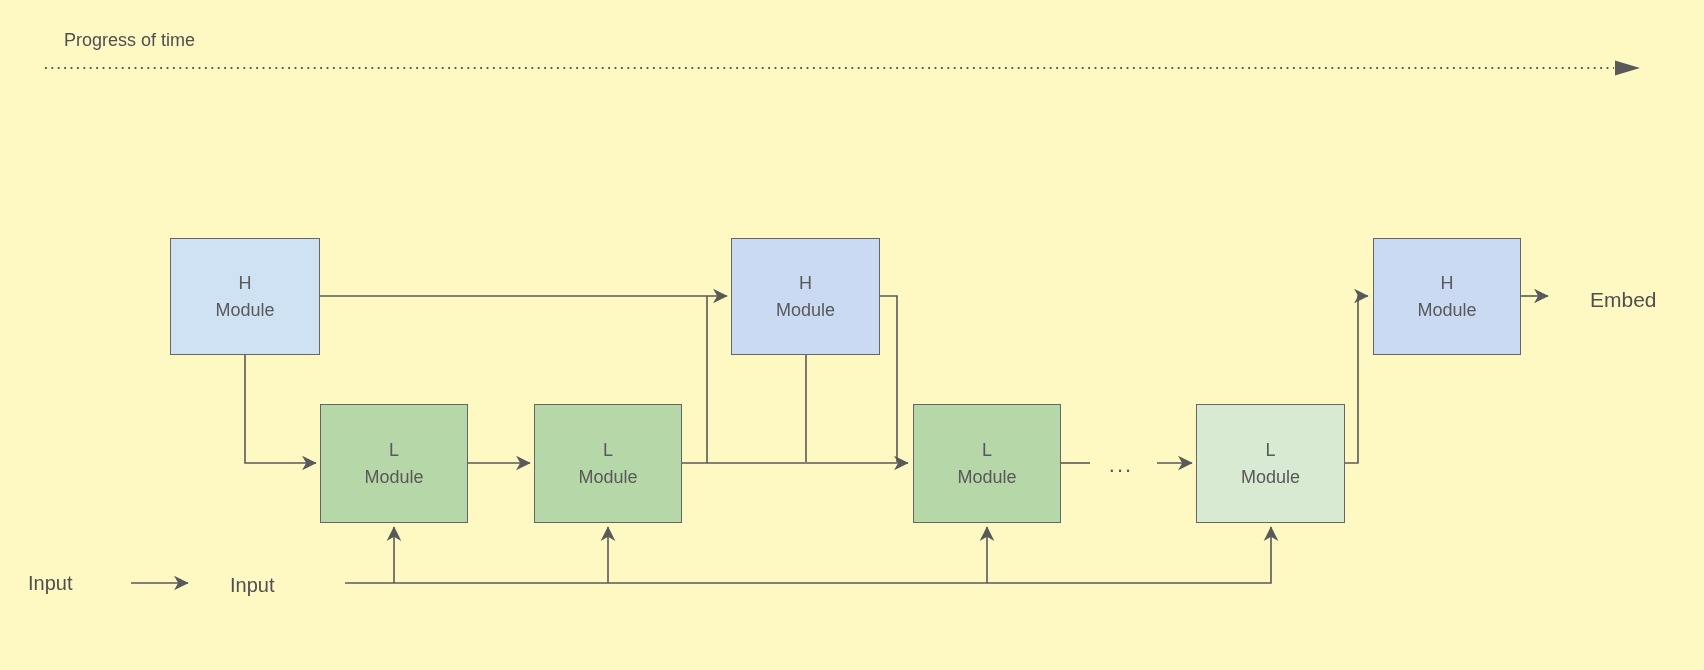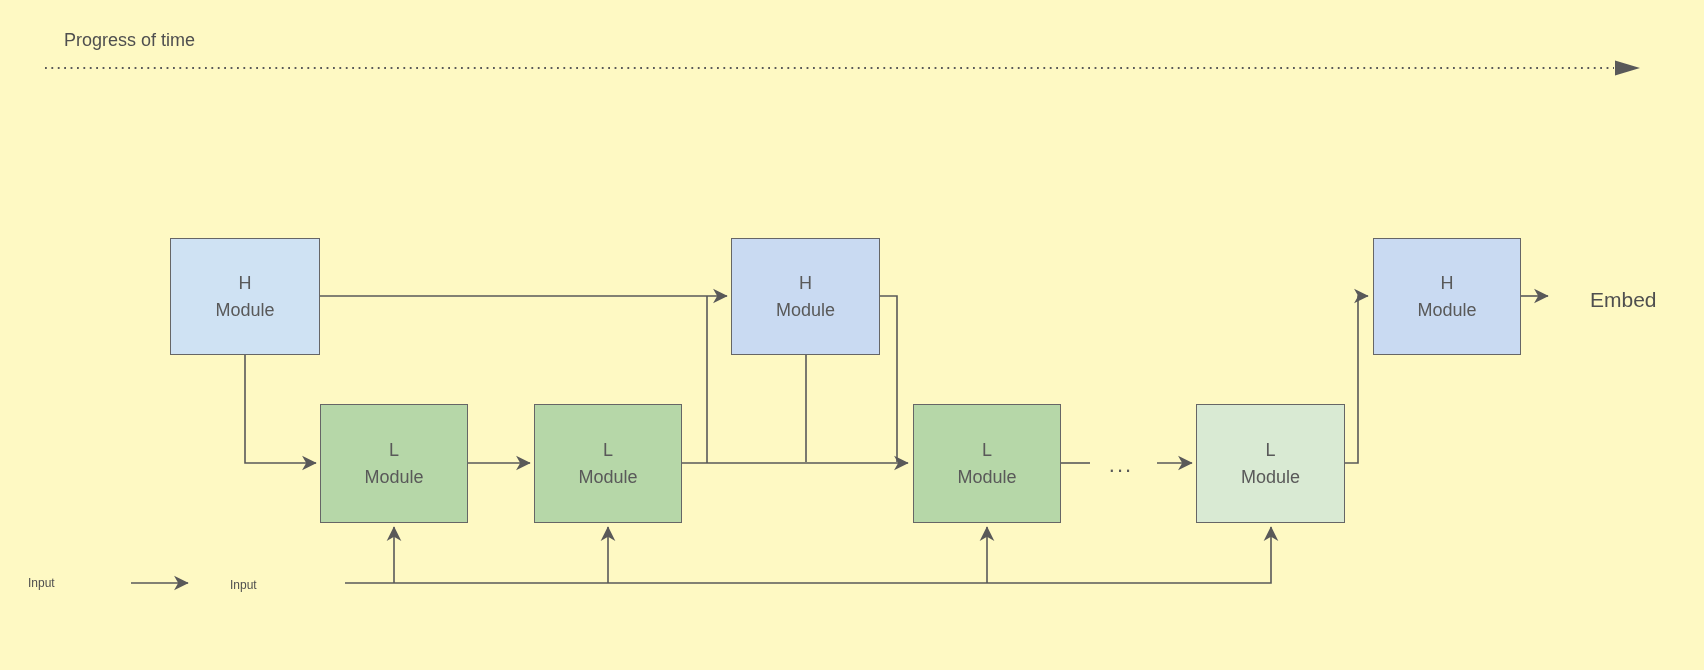--- a/index.html
+++ b/index.html
@@ -6,21 +6,21 @@
   #canvas {
     position:relative;
     width:1704px; height:670px;
     background:#fef9c3;
     font-family:Liberation Sans, sans-serif;
     overflow:hidden;
   }
   .floating-label {
     position:absolute;
     color:var(--text,#4f4f4f);
-    font-size:12px;
+    font-size:20px;
     line-height:26px;
     white-space:nowrap;
   }
   #progress-label { left:64px; top:29px; font-size:18px; line-height:22px; }
   #input-label  { left:28px;  top:570px; }
   #embed-label  { left:230px; top:572px; }
   #output-label { left:1590px; top:287px; font-size:21px; }
   #ellipsis-label {
     left:1098px; top:451px; width:46px;
     text-align:center; font-size:22px; letter-spacing:2px;

